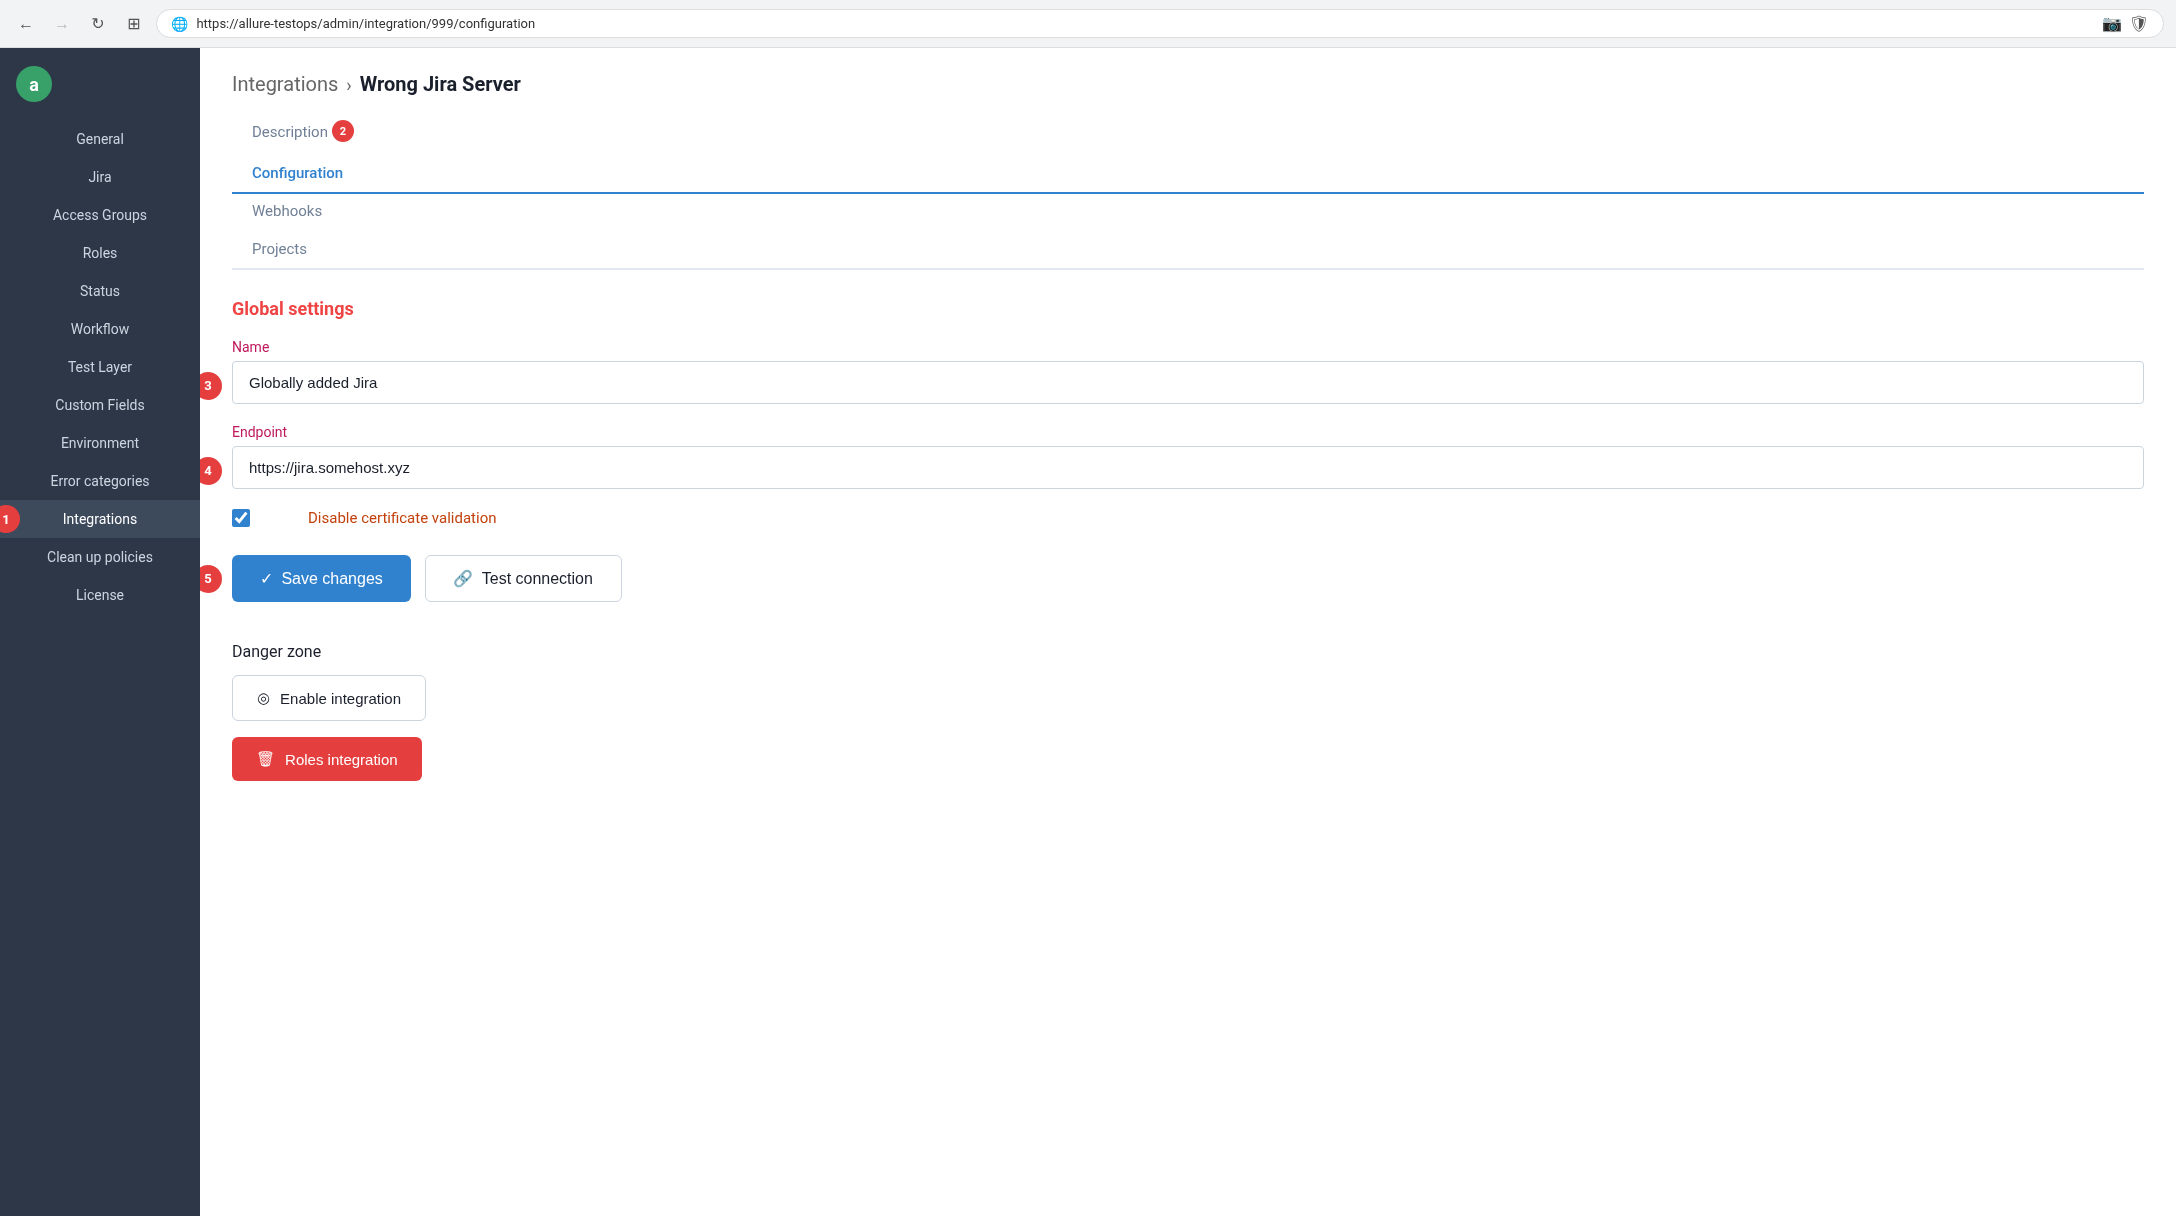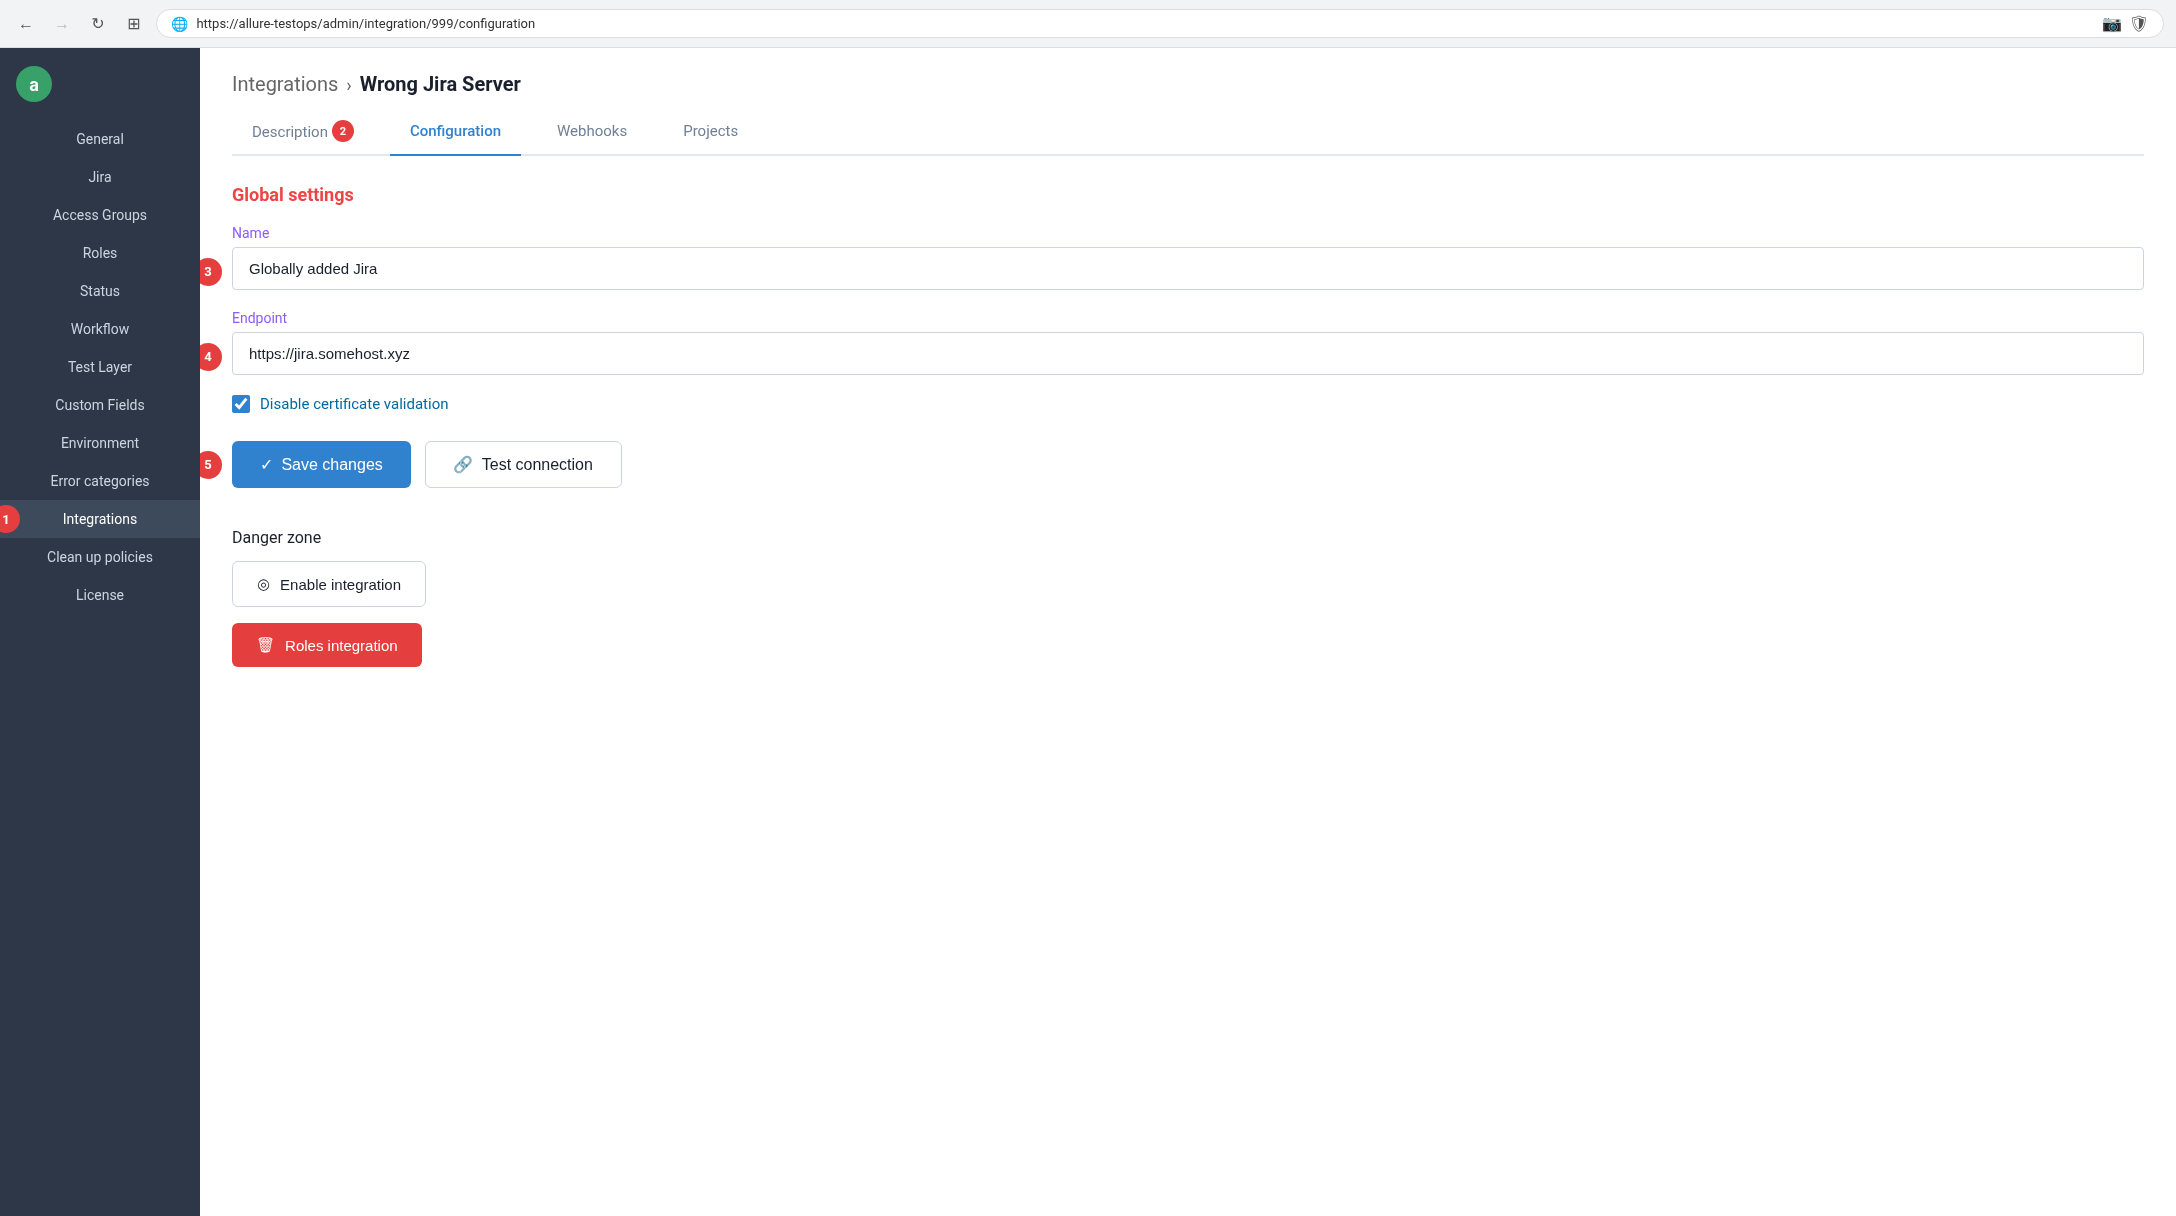--- a/index.html
+++ b/index.html
@@ -56,48 +56,48 @@
     
     .breadcrumb {
       display: flex; align-items: center; gap: 8px; margin-bottom: 16px;
       font-size: 20px;
     }
     .breadcrumb-link { color: #666; cursor: pointer; }
     .breadcrumb-sep { color: #666; font-size: 18px; }
     .breadcrumb-current { font-weight: 700; color: #1a202c; }
 
     
-    .tabs { display: flex; border-bottom: 2px solid #e2e8f0; margin-bottom: 28px; gap: 16px; position: relative; }
+    .tabs { display: flex; border-bottom: 2px solid #e2e8f0; margin-bottom: 28px; gap: 0; position: relative; flex-direction: column; }
     .tab {
       padding: 10px 20px; cursor: pointer; font-size: 15px; color: #718096;
       border-bottom: 2px solid transparent; margin-bottom: -2px;
     }
     .tab.active { color: #3182ce; border-bottom: 2px solid #3182ce; font-weight: 500; }
     .tab-badge {
       display: inline-flex; align-items: center; justify-content: center;
       width: 22px; height: 22px; background: #e53e3e; border-radius: 50%;
       color: #fff; font-size: 11px; font-weight: bold; margin-left: 4px;
       position: relative; top: -2px;
     }
 
     
     .section-title { font-size: 18px; font-weight: 700; color: #ef4444; margin-bottom: 20px; }
     .form-group { margin-bottom: 20px; }
-    .form-label { font-size: 14px; color: #8b5cf6; margin-bottom: 6px; display: block; margin-top: 20px; }
+    .form-label { font-size: 14px; color: #be185d; margin-bottom: 6px; display: block; margin-top: 20px; }
     .form-input {
       width: 100%; padding: 12px 16px; border: 1px solid #cbd5e0; border-radius: 4px;
       font-size: 15px; color: #1a202c; outline: none;
     }
 
     
     .checkbox-row { display: flex; align-items: center; gap: 10px; margin-bottom: 28px; }
     .checkbox-input {
       width: 18px; height: 18px; accent-color: #3182ce; cursor: pointer;
     }
-    .checkbox-label { font-size: 15px; color: #0369a1; cursor: pointer; }
+    .checkbox-label { font-size: 15px; color: #c2410c; cursor: pointer; margin-left: 48px; }
 
     
     .btn-row { display: flex; gap: 14px; margin-bottom: 40px; }
     .btn-primary {
       display: flex; align-items: center; gap: 8px;
       background: #3182ce; color: #fff; border: none; border-radius: 6px;
       padding: 13px 28px; font-size: 16px; font-weight: 500; cursor: pointer;
     }
     .btn-secondary {
       display: flex; align-items: center; gap: 8px;

